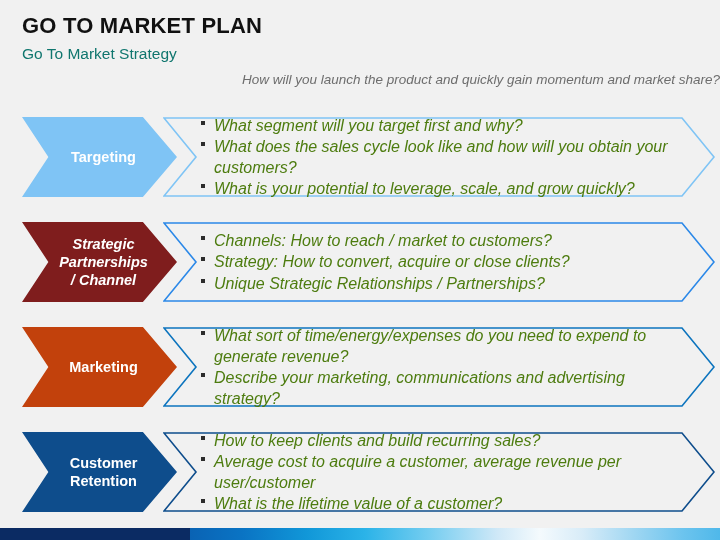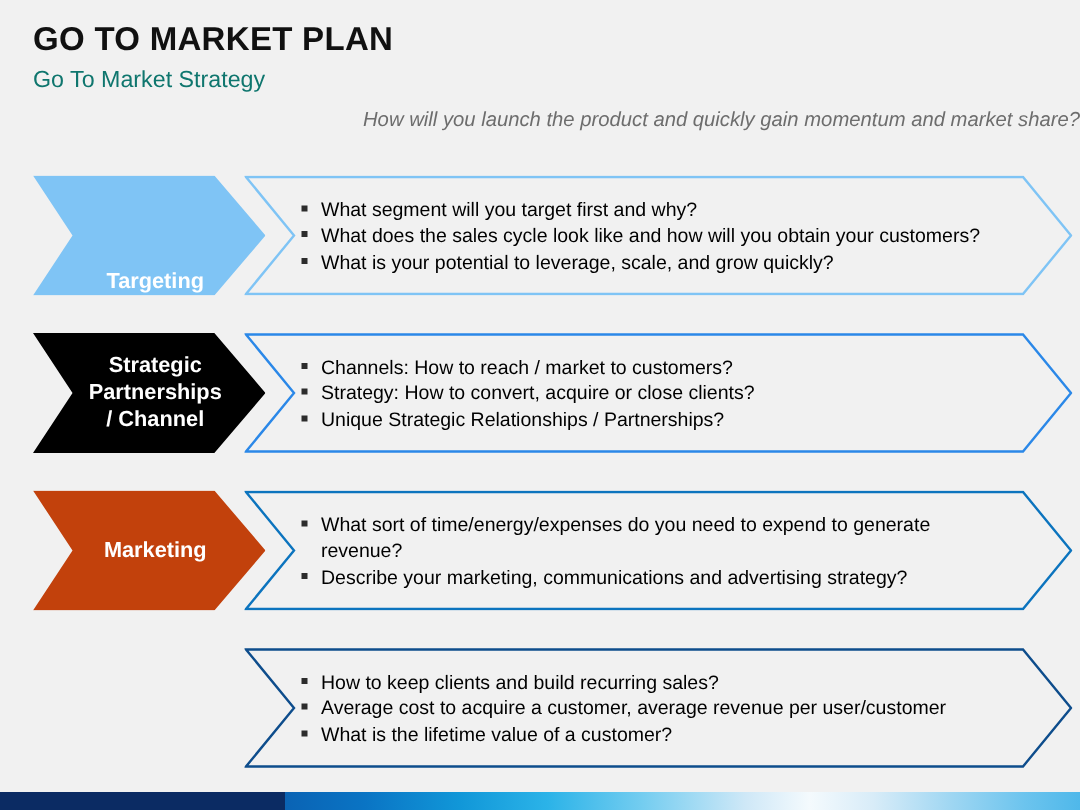--- a/index.html
+++ b/index.html
@@ -104,23 +104,24 @@
     display: flex;
     flex-direction: column;
     justify-content: center;
     margin: 0;
     padding: 0;
     list-style: none;
   }
   .bullets li {
     position: relative;
     padding-left: 13px;
-    font-size: 13px;
-    color: #000000;
+    font-size: 16px;
+    color: #4d7c0f;
     line-height: 1.32;
+    font-style: italic;
   }
   .bullets li::before {
     content: "";
     position: absolute;
     left: 0;
     top: 6px;
     width: 4px;
     height: 4px;
     background: #2c2c2c;
   }
@@ -165,36 +166,36 @@
 <body>
 
 <div class="header">
   <h1 class="title">GO TO MARKET PLAN</h1>
   <div class="subtitle">Go To Market Strategy</div>
   <div class="tagline">How will you launch the product and quickly gain momentum and market share?</div>
 </div>
 
 <div class="rows">
     <div class="row">
-      <div class="chev-label" style="background: rgb(127, 196, 245); align-items: flex-end;">
+      <div class="chev-label" style="background: rgb(127, 196, 245);">
         <div class="chev-label-text">Targeting</div>
       </div>
       <div class="chev-body">
         <svg viewBox="0 0 552 80" preserveAspectRatio="none">
           <polygon points="1,1 519,1 551,40 519,79 1,79 33,40" fill="#f1f1f1" stroke="#7fc4f5" stroke-width="1.6"></polygon>
         </svg>
         <ul class="bullets">
           <li>What segment will you target first and why?</li>
           <li>What does the sales cycle look like and how will you obtain your customers?</li>
           <li>What is your potential to leverage, scale, and grow quickly?</li>
         </ul>
       </div>
     </div>
     <div class="row">
-      <div class="chev-label" style="background: #000000;">
+      <div class="chev-label" style="background: #7f1d1d; font-style: italic;">
         <div class="chev-label-text">Strategic
 Partnerships
 / Channel</div>
       </div>
       <div class="chev-body">
         <svg viewBox="0 0 552 80" preserveAspectRatio="none">
           <polygon points="1,1 519,1 551,40 519,79 1,79 33,40" fill="#f1f1f1" stroke="#2b88e8" stroke-width="1.6"></polygon>
         </svg>
         <ul class="bullets">
           <li>Channels: How to reach / market to customers?</li>
@@ -211,20 +212,24 @@
         <svg viewBox="0 0 552 80" preserveAspectRatio="none">
           <polygon points="1,1 519,1 551,40 519,79 1,79 33,40" fill="#f1f1f1" stroke="#0c74be" stroke-width="1.6"></polygon>
         </svg>
         <ul class="bullets">
           <li>What sort of time/energy/expenses do you need to expend to generate revenue?</li>
           <li>Describe your marketing, communications and advertising strategy?</li>
         </ul>
       </div>
     </div>
     <div class="row">
+      <div class="chev-label" style="background: rgb(14, 77, 140);">
+        <div class="chev-label-text">Customer
+Retention</div>
+      </div>
       <div class="chev-body">
         <svg viewBox="0 0 552 80" preserveAspectRatio="none">
           <polygon points="1,1 519,1 551,40 519,79 1,79 33,40" fill="#f1f1f1" stroke="#0e4d8c" stroke-width="1.6"></polygon>
         </svg>
         <ul class="bullets">
           <li>How to keep clients and build recurring sales?</li>
           <li>Average cost to acquire a customer, average revenue per user/customer</li>
           <li>What is the lifetime value of a customer?</li>
         </ul>
       </div>

